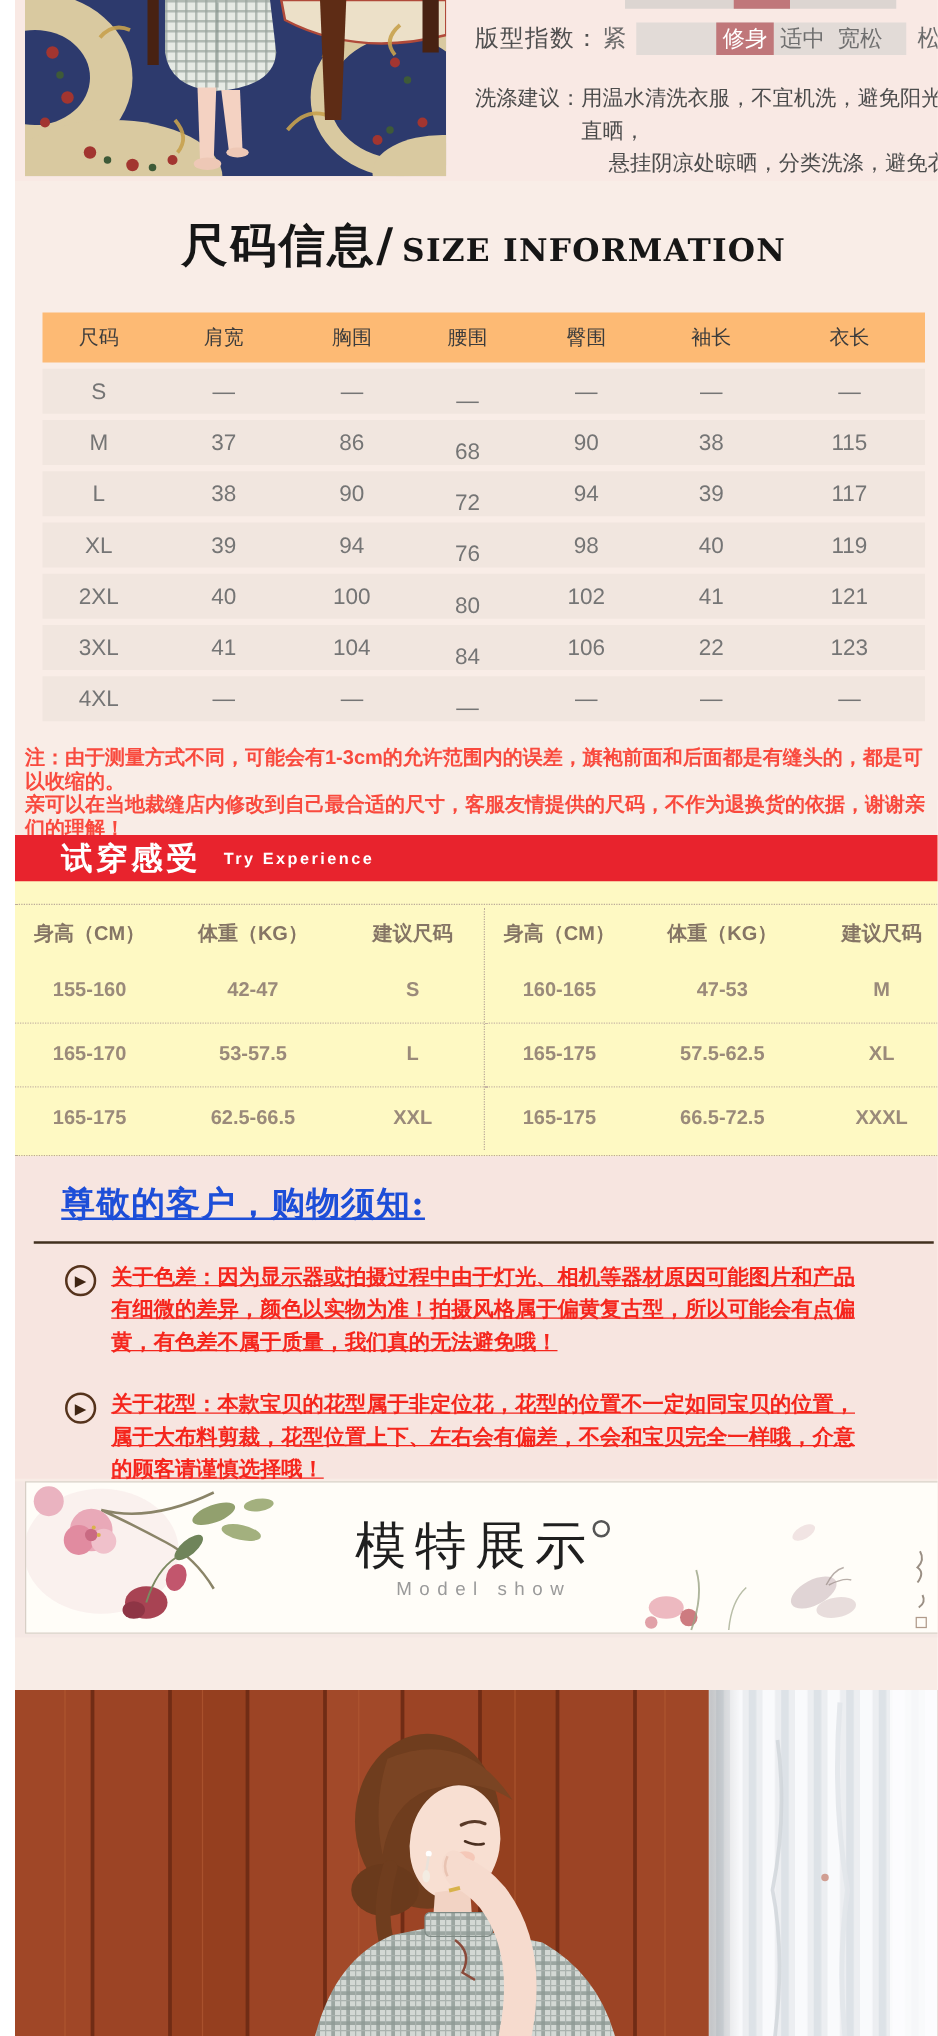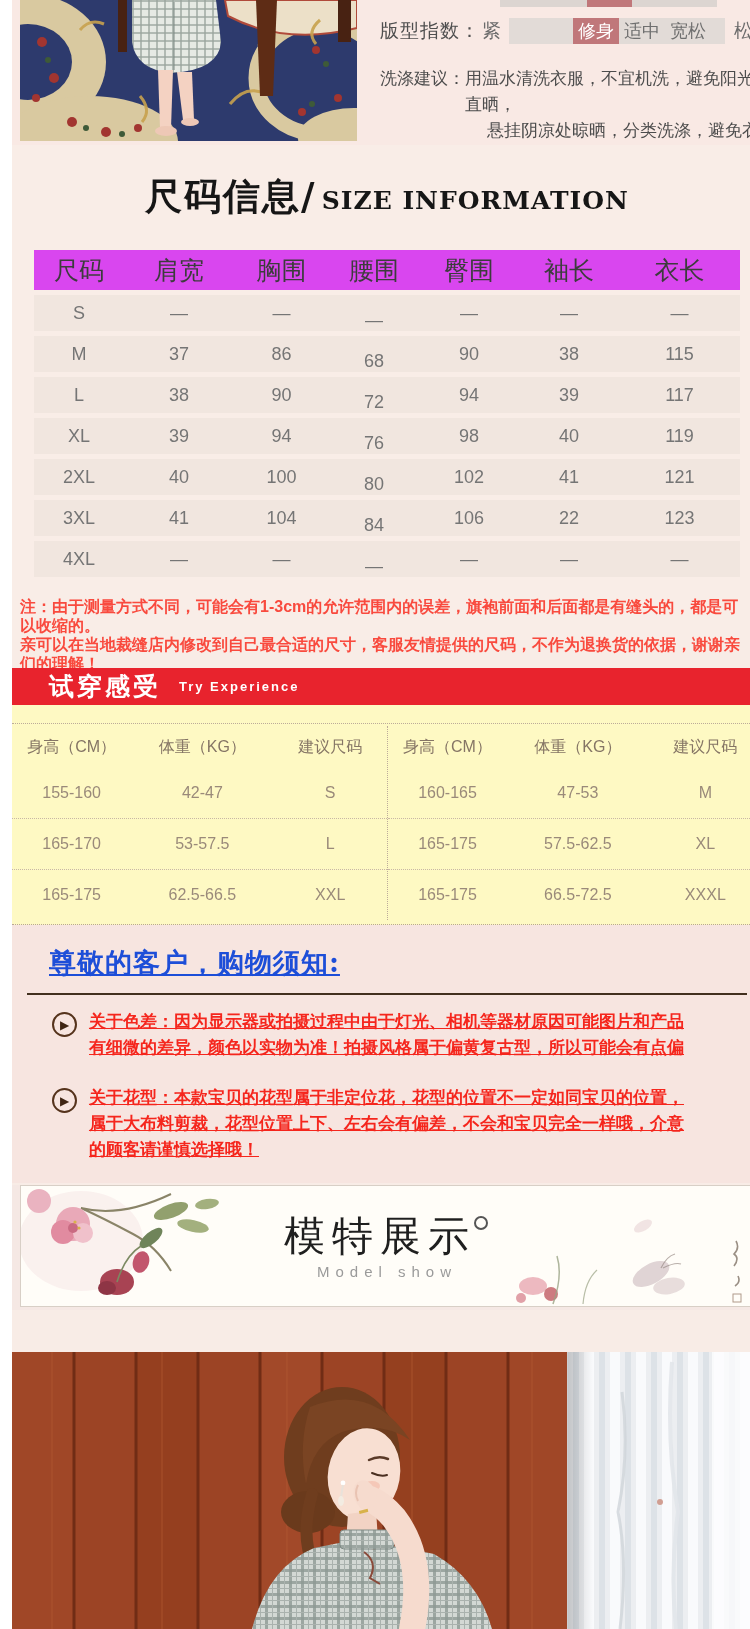--- a/index.html
+++ b/index.html
@@ -23,35 +23,35 @@
   .wash-label{white-space:nowrap;}
   .wash-line2{padding-left:22px;}
 
   
   .size-sec{position:absolute;top:145px;left:0;width:750px;height:495px;background:#f9ede7;}
   .size-title{margin-top:27px;text-align:center;font-family:"DejaVu Serif","Liberation Serif",serif;color:#161616;}
   .size-title .cn{font-size:37px;font-weight:bold;letter-spacing:2px;}
   .size-title .en{font-size:25px;font-weight:bold;letter-spacing:1px;}
   .st{margin:28px 22px 0 22px;width:706px;}
   .st-row{display:grid;grid-template-columns:90px 110px 95px 90px 100px 100px 121px;align-items:center;text-align:center;}
-  .st-head{height:40px;background:#d946ef;font-size:25px;color:#3c3c3c;}
+  .st-head{height:40px;background:#fdba74;font-size:16px;color:#3c3c3c;}
   .st-r{height:36px;margin-top:5px;background:#f1e6df;font-size:18px;color:#757575;}
   .st-r .c3{transform:translateY(7px);}
   .note{margin:20px 8px 0 8px;font-size:16px;font-weight:bold;color:#f94a3e;line-height:19px;letter-spacing:0;}
 
   
   .try-sec{position:absolute;top:668px;left:0;width:750px;height:257px;background:#fef9c3;}
   .try-bar{height:37px;background:#e8232d;display:flex;align-items:center;}
   .try-bar .cn{color:#fff;font-size:25px;font-weight:bold;margin-left:37px;letter-spacing:3px;}
   .try-bar .en{color:#fff;font-size:13px;font-weight:bold;margin-left:18px;letter-spacing:2px;}
   .try-body{position:relative;margin-top:18px;border-top:1px dotted #bcab99;padding-top:2px;}
   .tt-wrap{display:flex;}
   .tt-half{width:375px;box-sizing:border-box;}
   .tt-half.right{border-left:1px dotted #bcab99;}
-  .tt-head,.tt-row{display:grid;grid-template-columns:1.05fr 1.25fr 1fr;text-align:center;align-items:center;}
+  .tt-head,.tt-row{display:grid;grid-template-columns:1.05fr 1.25fr 1fr;text-align:center;align-items:center;font-weight:bold;}
   .tt-head{height:42px;font-size:16px;color:#857565;}
   .tt-row{height:50px;font-size:16px;color:#9a8a7a;}
   .tt-row + .tt-row{border-top:1px dotted #c8b7a5;}
   .bottom-dotted{margin-top:4px;border-top:1px dotted #b9a795;width:750px;}
 
   
   .notice-sec{position:absolute;top:925px;left:0;width:750px;height:258px;background:#f7e5e0;}
   .notice-title{margin:20px 0 0 37px;font-family:"DejaVu Serif","Liberation Serif",serif;font-size:27px;font-weight:bold;color:#1d4ed8;letter-spacing:1px;text-decoration:underline;}
   .notice-hr{margin:12px 15px 0 15px;border:0;border-top:2px solid #42301f;}
   .bullet{display:flex;gap:12px;margin:14px 22px 0 40px;}
@@ -300,20 +300,21 @@
   </div>
 
   <div class="notice-sec">
     <div class="notice-title">尊敬的客户，购物须知:</div>
     <hr class="notice-hr">
     <div class="bullet">
       <span class="b-icon">▶</span>
       <div class="b-text">
         <div>关于色差：因为显示器或拍摄过程中由于灯光、相机等器材原因可能图片和产品</div>
         <div>有细微的差异，颜色以实物为准！拍摄风格属于偏黄复古型，所以可能会有点偏</div>
+        <div>黄，有色差不属于质量，我们真的无法避免哦！</div>
       </div>
     </div>
     <div class="bullet">
       <span class="b-icon">▶</span>
       <div class="b-text">
         <div>关于花型：本款宝贝的花型属于非定位花，花型的位置不一定如同宝贝的位置，</div>
         <div>属于大布料剪裁，花型位置上下、左右会有偏差，不会和宝贝完全一样哦，介意</div>
         <div>的顾客请谨慎选择哦！</div>
       </div>
     </div>

